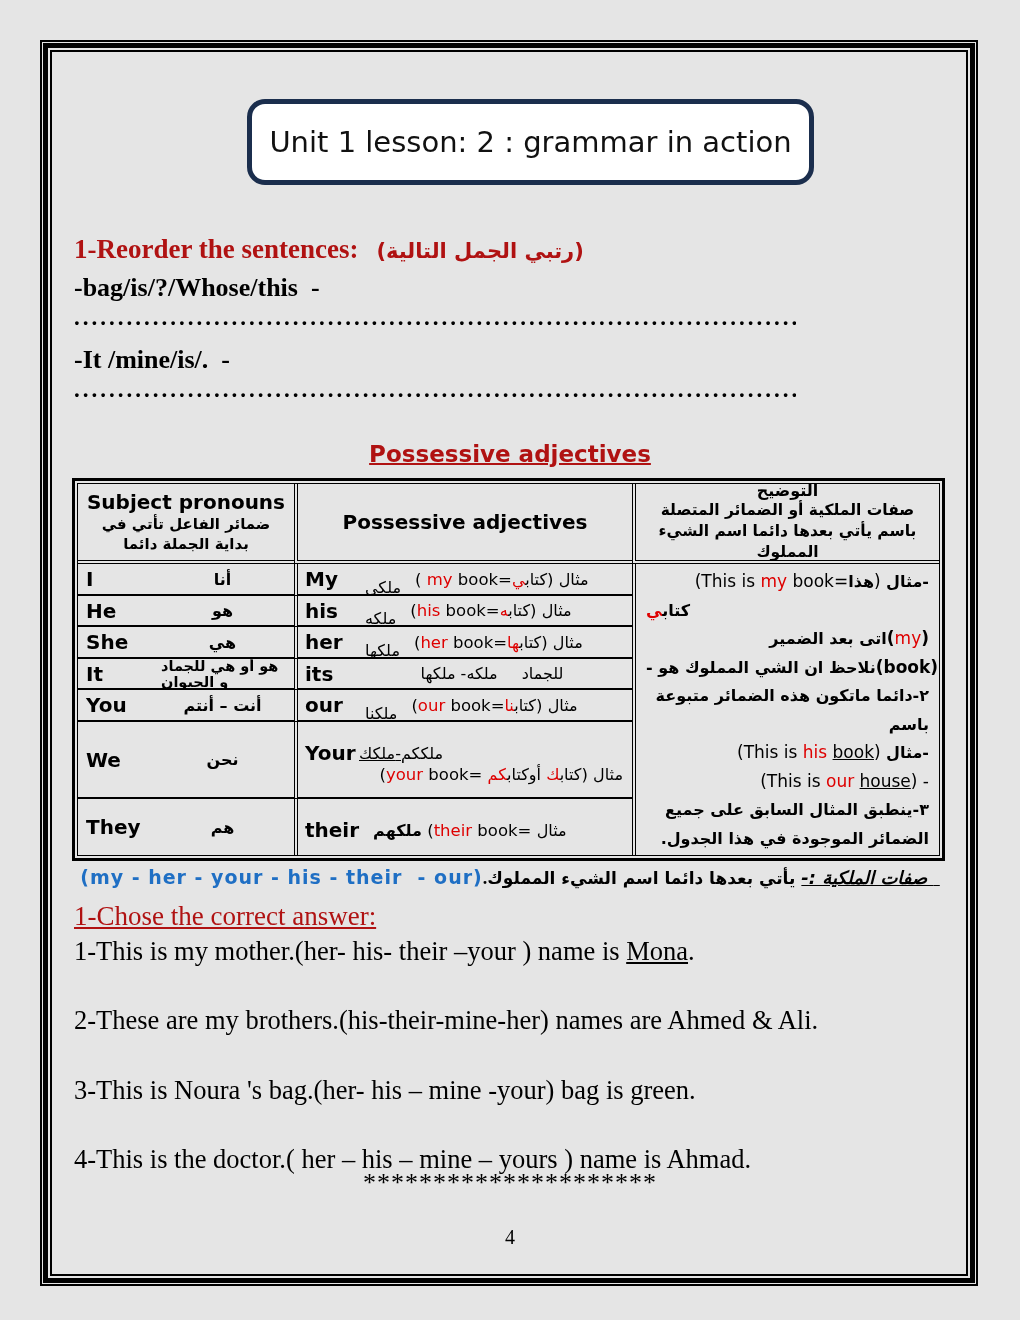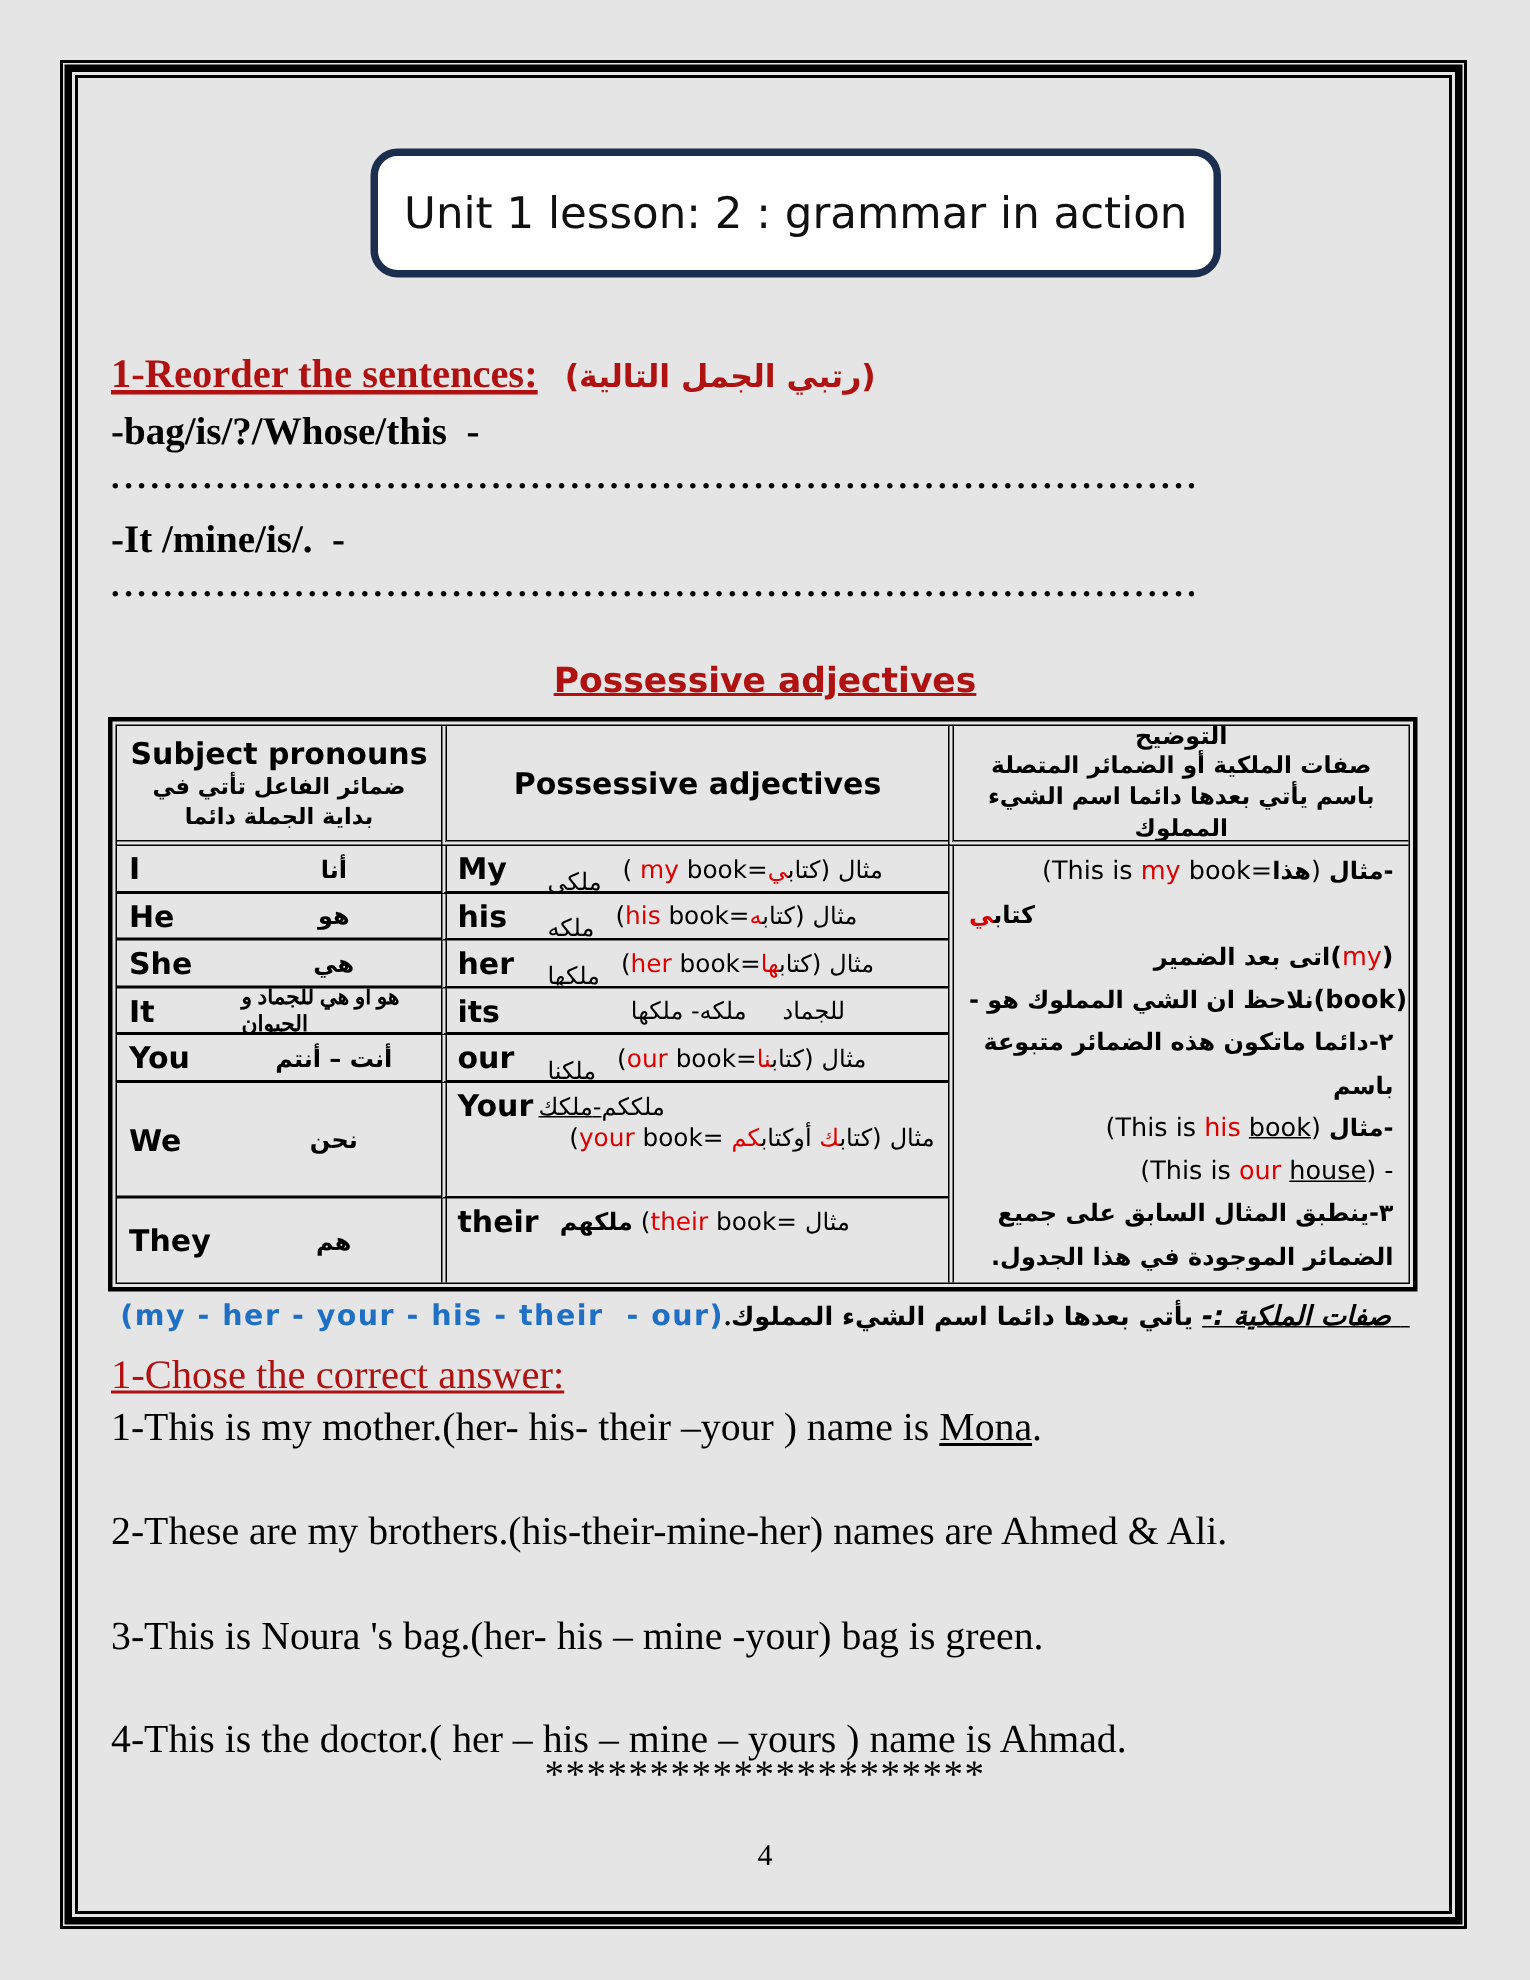--- a/index.html
+++ b/index.html
@@ -11,21 +11,21 @@
   .f2{position:absolute;inset:1px;border:5px solid #000;}
   .f3{position:absolute;inset:2px;border:2px solid #000;}
 
   .titlebox{position:absolute;left:247px;top:99px;width:567px;height:86px;box-sizing:border-box;
             border:5px solid var(--navy);border-radius:18px;background:#fff;
             display:flex;align-items:center;justify-content:center;
             font:400 29px "DejaVu Sans",sans-serif;color:#111;}
 
   .reorder{position:absolute;left:74px;top:234px;width:866px;}
   .rhead{margin-bottom:8px;}
-  .rh-en{font:700 27px "Liberation Serif",serif;color:var(--heading_red);text-decoration:underline;text-decoration-thickness:2.5px;}
+  .rh-en{font:700 27px "Liberation Serif",serif;color:var(--heading_red);text-decoration-thickness:2.5px;}
   .rh-ar{font:700 21px "DejaVu Sans",sans-serif;color:var(--heading_red);margin-left:14px;}
   .ritem{font:700 26px "Liberation Serif",serif;white-space:pre;margin:6px 0 2px 0;}
   .dots{width:722px;height:34px;overflow:hidden;white-space:nowrap;
         font:700 23px "Liberation Serif",serif;letter-spacing:3px;margin-bottom:2px;}
 
   .posshead{position:absolute;top:441px;left:0;width:100%;text-align:center;
             font:700 23px "DejaVu Sans",sans-serif;color:var(--heading_red);
             text-decoration:underline;text-decoration-thickness:2px;}
 
   .tblpos{position:absolute;left:72px;top:478px;width:873px;box-sizing:border-box;}
@@ -39,38 +39,38 @@
   .rline{border-bottom:2px solid #000;}
   .hc{display:flex;flex-direction:column;align-items:center;justify-content:center;text-align:center;padding:2px 4px;}
   .hc-en{font:700 20px "DejaVu Sans",sans-serif;}
   .hc-ar{font:700 15px "DejaVu Sans",sans-serif;line-height:20px;}
   .hc-ar3{font:700 15.5px "DejaVu Sans",sans-serif;line-height:21px;}
   .hc-t{font:700 16px "DejaVu Sans",sans-serif;}
 
   .pc{display:flex;align-items:center;padding:0 8px;}
   .pron{font:700 20px "DejaVu Sans",sans-serif;min-width:58px;}
   .par{flex:1;text-align:center;font:700 16px "DejaVu Sans",sans-serif;margin-left:15px;}
-  .par.sm{font-size:14.5px;text-align:left;padding-left:2px;font-family:Liberation Serif, serif;}
+  .par.sm{font-size:14.5px;text-align:left;padding-left:2px;}
 
   .ac{display:flex;align-items:center;padding:0 7px;}
   .seg{unicode-bidi:isolate;white-space:pre;}
   .gseg{unicode-bidi:normal;}
   .cm{font:400 16.5px "DejaVu Sans",sans-serif;}
   .ar{font:400 16px "DejaVu Sans",sans-serif;}
   .b{font-weight:700;}
   .u{text-decoration:underline;}
   .red{color:var(--accent_red);}
   .seg.pron{font:700 20px "DejaVu Sans",sans-serif;display:inline-block;min-width:54px;}
   .seg.pron2{font:700 20px "DejaVu Sans",sans-serif;display:inline-block;margin-right:14px;}
   .lbl{margin:16px 14px 0 6px;}
   .mla{margin-left:auto;}
   .mra{margin-right:auto;}
   .gapL{margin-left:24px;}
 
-  .mlcell{display:block;padding:3px 7px;line-height:24px;}
+  .mlcell{display:block;padding:19px 7px;line-height:24px;}
   .mlcell .line1{display:flex;align-items:center;}
   .mlcell .line2{display:flex;justify-content:flex-end;padding-right:2px;}
   .mlcell .line3{text-align:right;margin-top:28px;}
 
   .expcell{grid-column:3;grid-row:2/9;padding:4px 10px;line-height:28.5px;}
   .exline{text-align:right;}
   .exline.left{text-align:left;}
   .exline .ar{font-weight:700;}
   .exline .cm{font-size:17px;}
 

